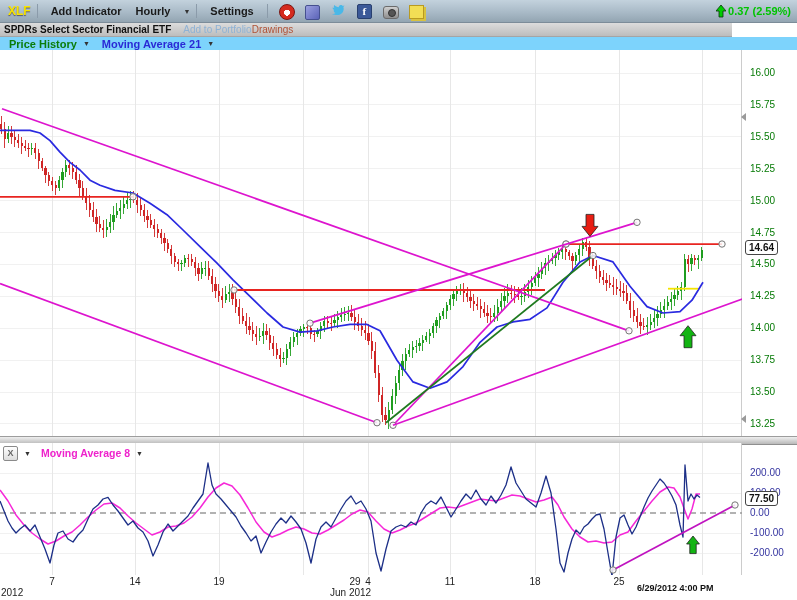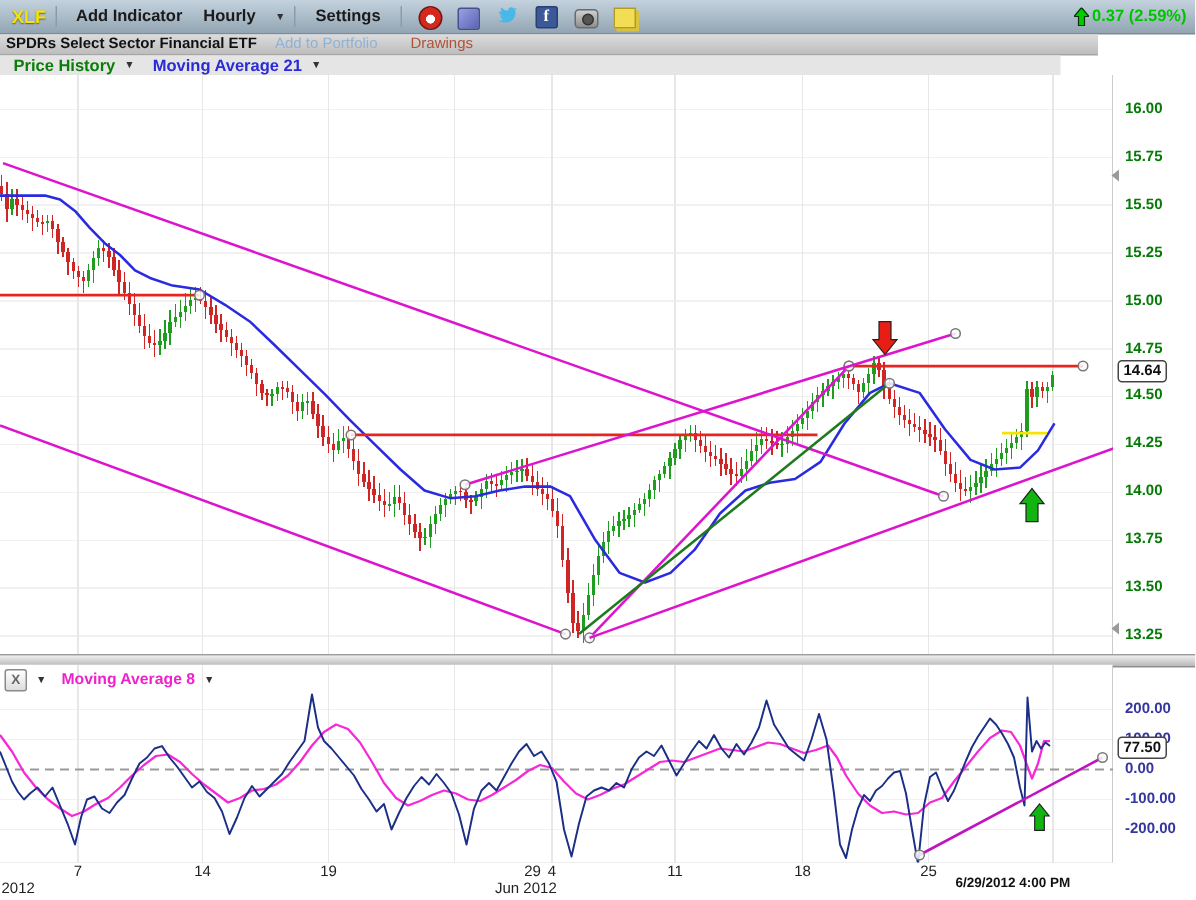--- a/index.html
+++ b/index.html
@@ -23,29 +23,29 @@
   #icon-camera:after{content:"";position:absolute;left:4px;top:2px;width:6px;height:6px;border-radius:50%;background:#555;border:1px solid #333;}
   #icon-notes{width:13px;height:12px;background:#f2de55;border:1px solid #b89a22;box-shadow:2px 2px 0 #d8c23e;margin-top:1px;}
   #change{margin-left:auto;margin-right:6px;display:flex;align-items:center;color:#00c400;font-weight:bold;font-size:11px;}
   #change svg{margin-right:2px;}
   
   #subbar{position:absolute;left:0;top:23px;width:732px;height:13px;
     background:linear-gradient(#dcdcdc,#bdbdbd);border-bottom:1px solid #a5a5a5;
     display:flex;align-items:center;font-size:10px;}
   #etf-name{margin-left:4px;font-weight:bold;color:#111;}
   #add-portfolio{margin-left:12px;color:#8fb2d4;}
-  #drawings{margin-left:22px;color:#b05236;}
+  #drawings{color:#b05236;}
   
-  #price-header{position:absolute;left:0;top:37px;width:707px;height:13px;background:#e5e5e5;
+  #price-header{position:absolute;left:0;top:37px;width:797px;height:13px;background:#7dd3fc;
     display:flex;align-items:center;font-size:11px;font-weight:bold;}
   #series-label{margin-left:9px;color:#0a7d0a;}
   #ma21-label{margin-left:12px;color:#2a2ad6;}
   
   svg{position:absolute;left:0;display:block;}
-  #price-axis div, #cci-axis div{position:absolute;left:750px;font-size:10px;font-weight:bold;}
+  #price-axis div, #cci-axis div{position:absolute;left:750px;font-size:10px;font-weight:normal;}
   #price-axis div{color:#067a06;}
   #cci-axis div{color:#3535a0;}
   .valbox{position:absolute;left:745px;background:#fff;border:1px solid #444;border-radius:3px;
     font-size:10px;font-weight:bold;color:#111;padding:0 3px;line-height:13px;z-index:5;}
   .axis-tri{position:absolute;left:741px;width:0;height:0;border-top:4px solid transparent;
     border-bottom:4px solid transparent;border-right:5px solid #9a9a9a;}
   #splitter{position:absolute;left:0;top:436px;width:797px;height:7px;
     background:linear-gradient(#efefef,#b9b9b9);border-top:1px solid #9d9d9d;border-bottom:1px solid #8f8f8f;}
   
   #cci-header{position:absolute;left:0;top:446px;width:740px;height:14px;display:flex;align-items:center;

